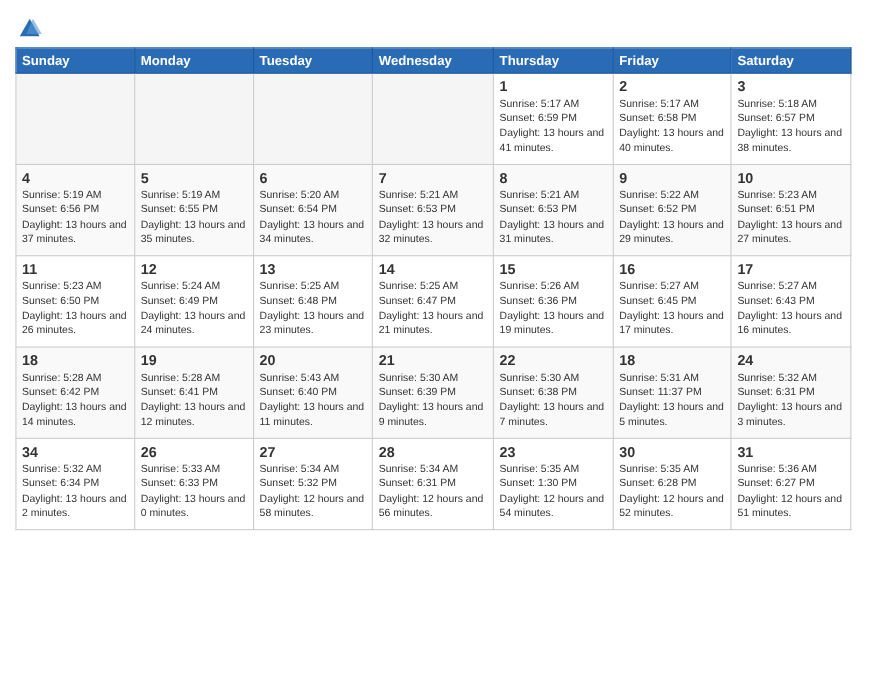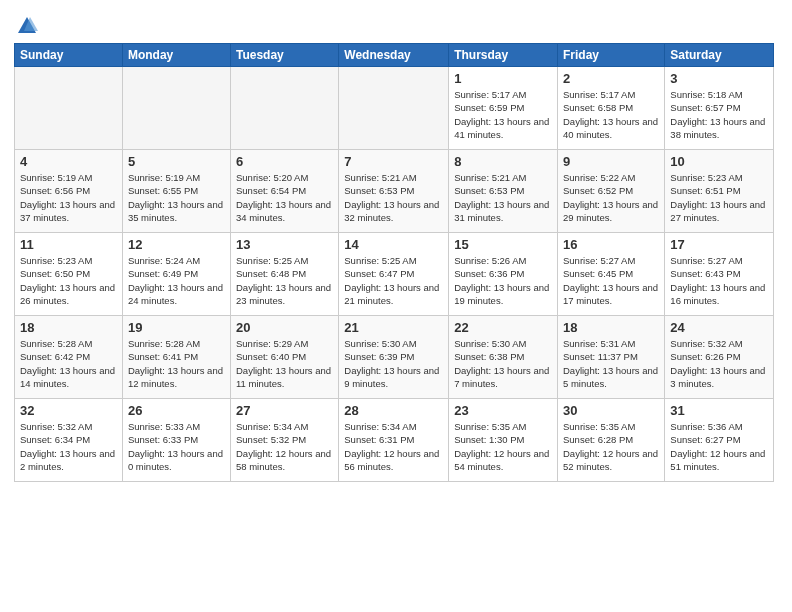--- a/index.html
+++ b/index.html
@@ -268,21 +268,21 @@
           </td>
           <td>
             <div class="day-number">19</div>
             <div class="day-info">Sunrise: 5:28 AM
 Sunset: 6:41 PM
 Daylight: 13 hours
 and 12 minutes.</div>
           </td>
           <td>
             <div class="day-number">20</div>
-            <div class="day-info">Sunrise: 5:29 AM
+            <div class="day-info">Sunrise: 5:43 AM
 Sunset: 6:40 PM
 Daylight: 13 hours
 and 11 minutes.</div>
           </td>
           <td>
             <div class="day-number">21</div>
             <div class="day-info">Sunrise: 5:30 AM
 Sunset: 6:39 PM
 Daylight: 13 hours
 and 9 minutes.</div>
@@ -297,28 +297,28 @@
           <td>
             <div class="day-number">18</div>
             <div class="day-info">Sunrise: 5:31 AM
 Sunset: 11:37 PM
 Daylight: 13 hours
 and 5 minutes.</div>
           </td>
           <td>
             <div class="day-number">24</div>
             <div class="day-info">Sunrise: 5:32 AM
-Sunset: 6:26 PM
+Sunset: 6:31 PM
 Daylight: 13 hours
 and 3 minutes.</div>
           </td>
         </tr>
         <tr>
           <td>
-            <div class="day-number">32</div>
+            <div class="day-number">34</div>
             <div class="day-info">Sunrise: 5:32 AM
 Sunset: 6:34 PM
 Daylight: 13 hours
 and 2 minutes.</div>
           </td>
           <td>
             <div class="day-number">26</div>
             <div class="day-info">Sunrise: 5:33 AM
 Sunset: 6:33 PM
 Daylight: 13 hours

